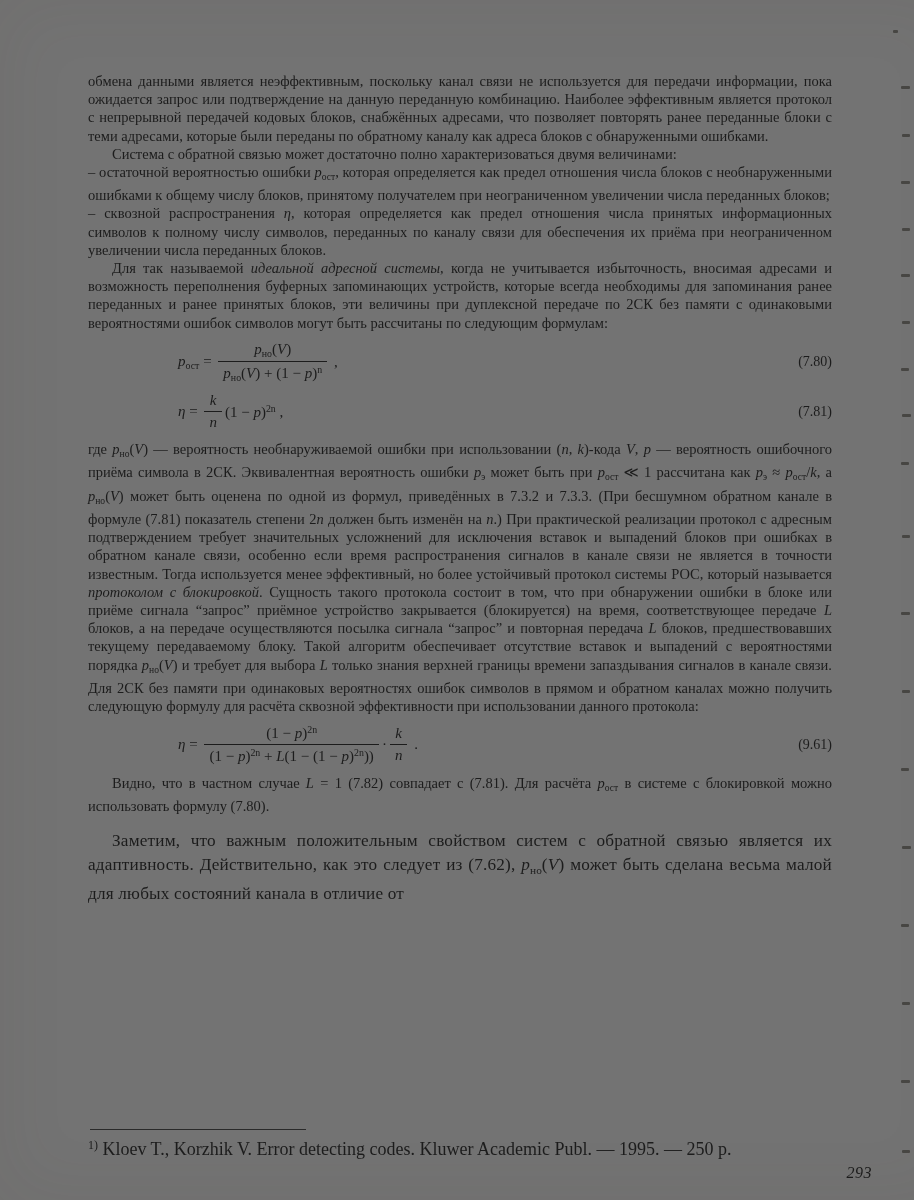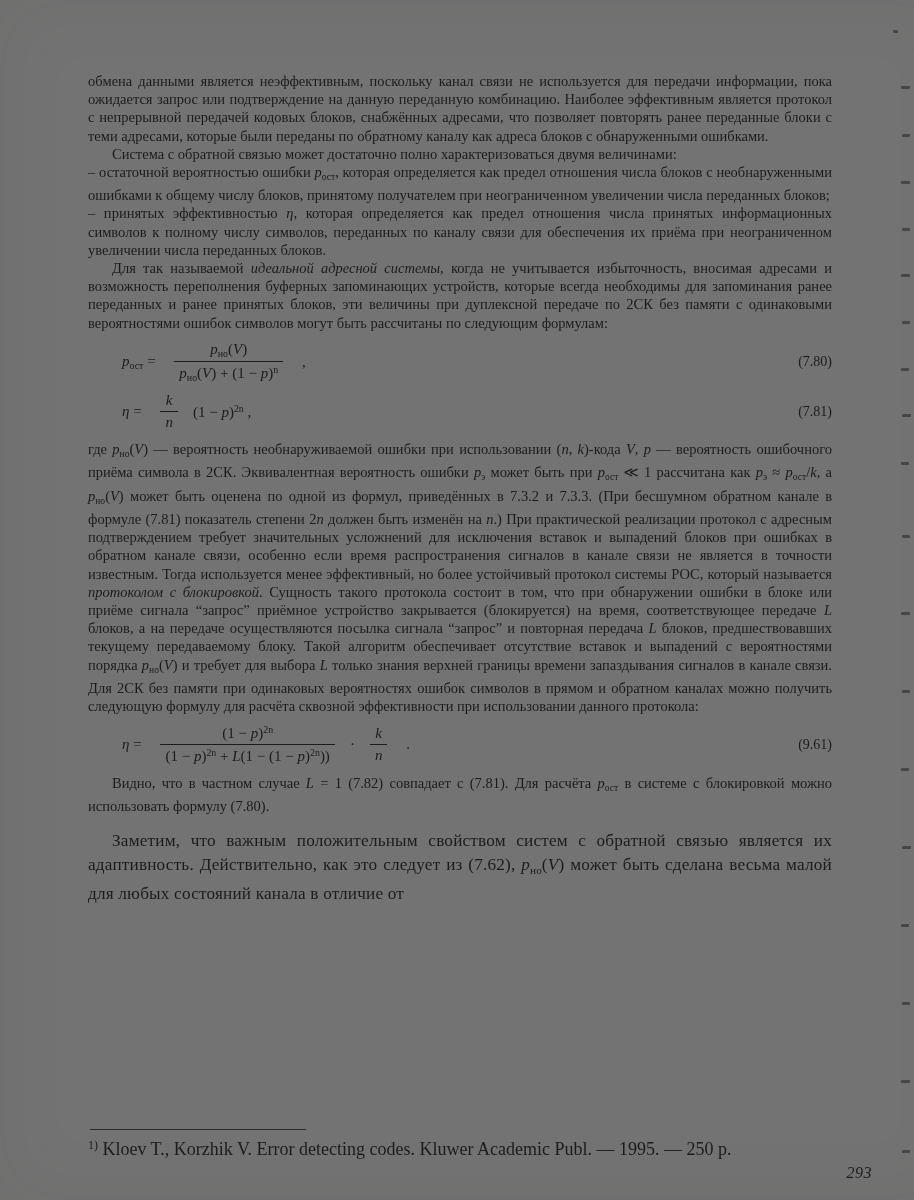--- a/index.html
+++ b/index.html
@@ -7,42 +7,42 @@
   .scan{position:relative;width:914px;height:1200px;background:#737373;
         box-shadow:inset 0 0 70px rgba(90,80,60,.08);color:#1c1c1c;padding-left:44px;}
   .text-block{position:absolute;left:88px;top:72px;width:744px;}
   .para{margin:0;font-size:14.5px;line-height:18.2px;text-align:justify;}
   .para.indent{text-indent:24px;}
   .para.large{font-size:17.2px;line-height:24.5px;margin-top:13px;letter-spacing:.2px;}
   .tk-i{font-style:italic;}
   .tk-sub{font-size:.66em;vertical-align:-0.32em;letter-spacing:0;}
   .tk-sup{font-size:.66em;vertical-align:0.5em;}
   .formula-row{display:flex;align-items:center;margin:9px 0;}
-  .formula{display:inline-flex;align-items:center;margin-left:34px;font-size:15px;gap:12px;}
+  .formula{display:inline-flex;align-items:center;margin-left:90px;font-size:15px;}
   .formula .part{white-space:pre;}
   .frac{display:inline-block;text-align:center;vertical-align:middle;margin:0 3px;}
   .frac .num{display:block;padding:0 5px 2px;border-bottom:1px solid #1c1c1c;}
   .frac .den{display:block;padding:2px 5px 0;}
   .formula-number{margin-left:auto;font-size:14px;}
   .footnote-wrap{position:absolute;left:88px;bottom:42px;width:744px;}
   .footnote-rule{width:216px;border-top:1.6px solid #2a2a2a;margin:0 0 7px 2px;}
   .footnote{margin:0;font-size:18px;line-height:17px;}
   .page-number{position:absolute;right:86px;bottom:18px;font-size:16px;letter-spacing:.5px;font-style:italic;}
   .mark{position:absolute;background:#3a3834;border-radius:1px;opacity:.75;}
 </style>
 </head>
 <body>
 
 <div class="scan">
   <div class="text-block">
 
     <p class="para"><span>обмена данными является неэффективным, поскольку канал связи не используется для передачи информации, пока ожидается запрос или подтверждение на данную переданную комбинацию. Наиболее эффективным является протокол с непрерывной передачей кодовых блоков, снабжённых адресами, что позволяет повторять ранее переданные блоки с теми адресами, которые были переданы по обратному каналу как адреса блоков с обнаруженными ошибками.</span></p>
     <p class="para indent"><span>Система с обратной связью может достаточно полно характеризоваться двумя величинами:</span></p>
     <p class="para"><span>– остаточной вероятностью ошибки </span><span class="tk-i">p</span><span class="tk-sub">ост</span><span>, которая определяется как предел отношения числа блоков с необнаруженными ошибками к общему числу блоков, принятому получателем при неограниченном увеличении числа переданных блоков;</span></p>
-    <p class="para"><span>– принятых эффективностью </span><span class="tk-i">η</span><span>, которая определяется как предел отношения числа принятых информационных символов к полному числу символов, переданных по каналу связи для обеспечения их приёма при неограниченном увеличении числа переданных блоков.</span></p>
+    <p class="para"><span>– сквозной распространения </span><span class="tk-i">η</span><span>, которая определяется как предел отношения числа принятых информационных символов к полному числу символов, переданных по каналу связи для обеспечения их приёма при неограниченном увеличении числа переданных блоков.</span></p>
     <p class="para indent"><span>Для так называемой </span><span class="tk-i">идеальной адресной системы</span><span>, когда не учитывается избыточность, вносимая адресами и возможность переполнения буферных запоминающих устройств, которые всегда необходимы для запоминания ранее переданных и ранее принятых блоков, эти величины при дуплексной передаче по 2СК без памяти с одинаковыми вероятностями ошибок символов могут быть рассчитаны по следующим формулам:</span></p>
 
     <div class="formula-row">
       <span class="formula">
         <span class="part"><span class="tk-i">p</span><span class="tk-sub">ост</span><span> = </span></span>
         <span class="frac">
           <span class="num"><span class="tk-i">p</span><span class="tk-sub">но</span><span>(</span><span class="tk-i">V</span><span>)</span></span>
           <span class="den"><span class="tk-i">p</span><span class="tk-sub">но</span><span>(</span><span class="tk-i">V</span><span>) + (1 − </span><span class="tk-i">p</span><span>)</span><span class="tk-sup">n</span></span>
         </span>
         <span class="part"><span> ,</span></span>

